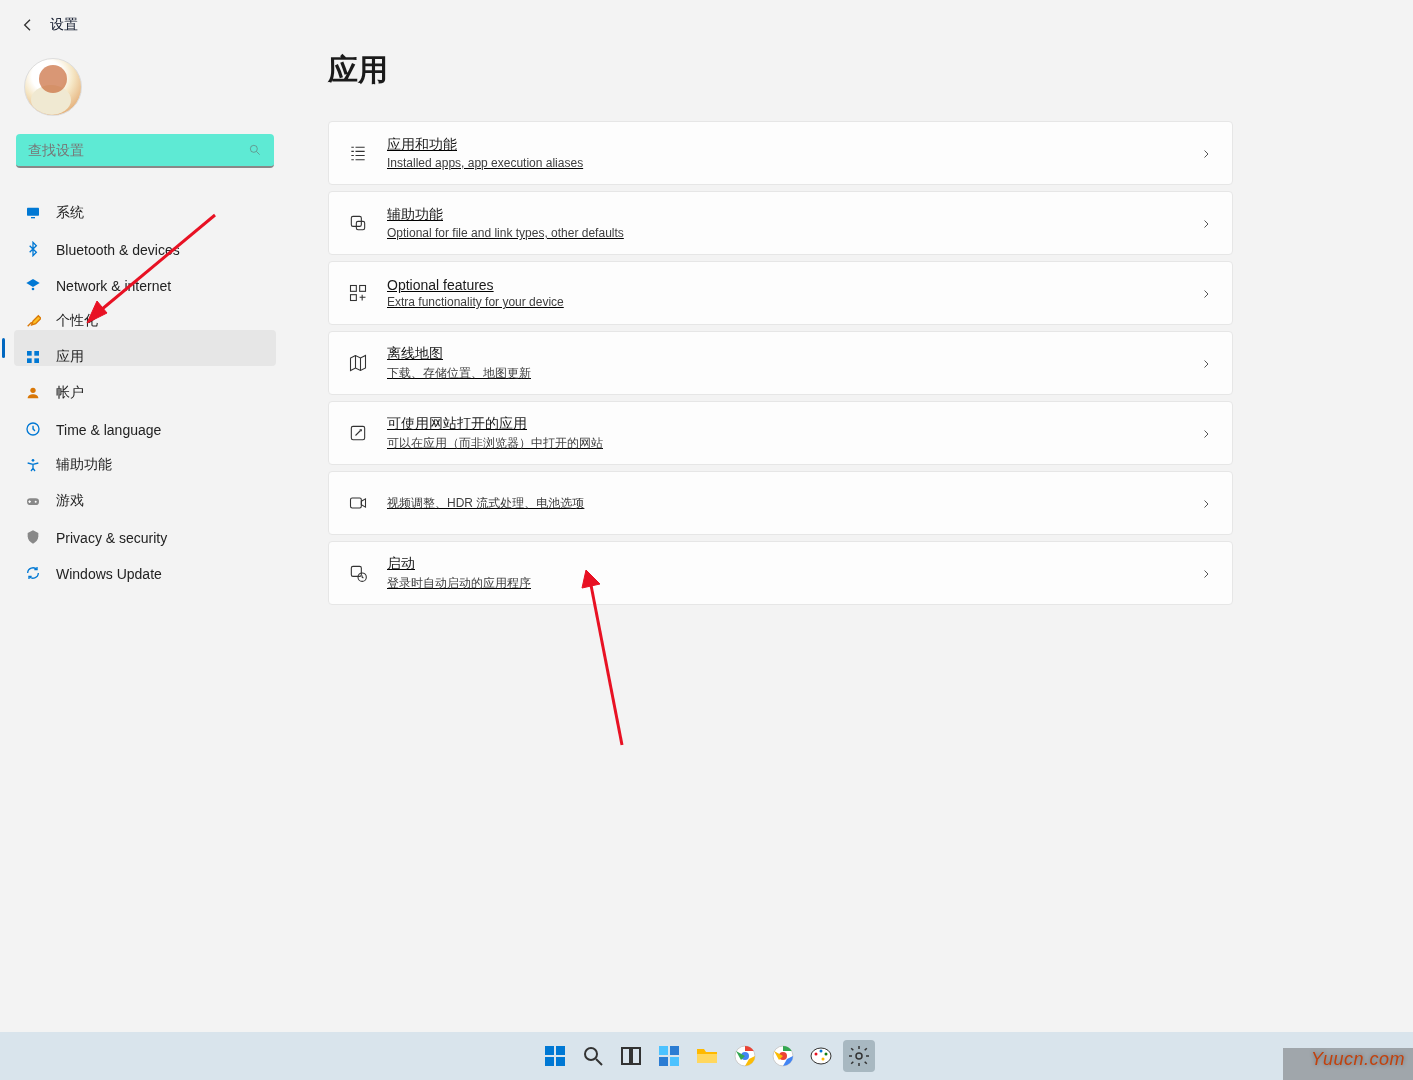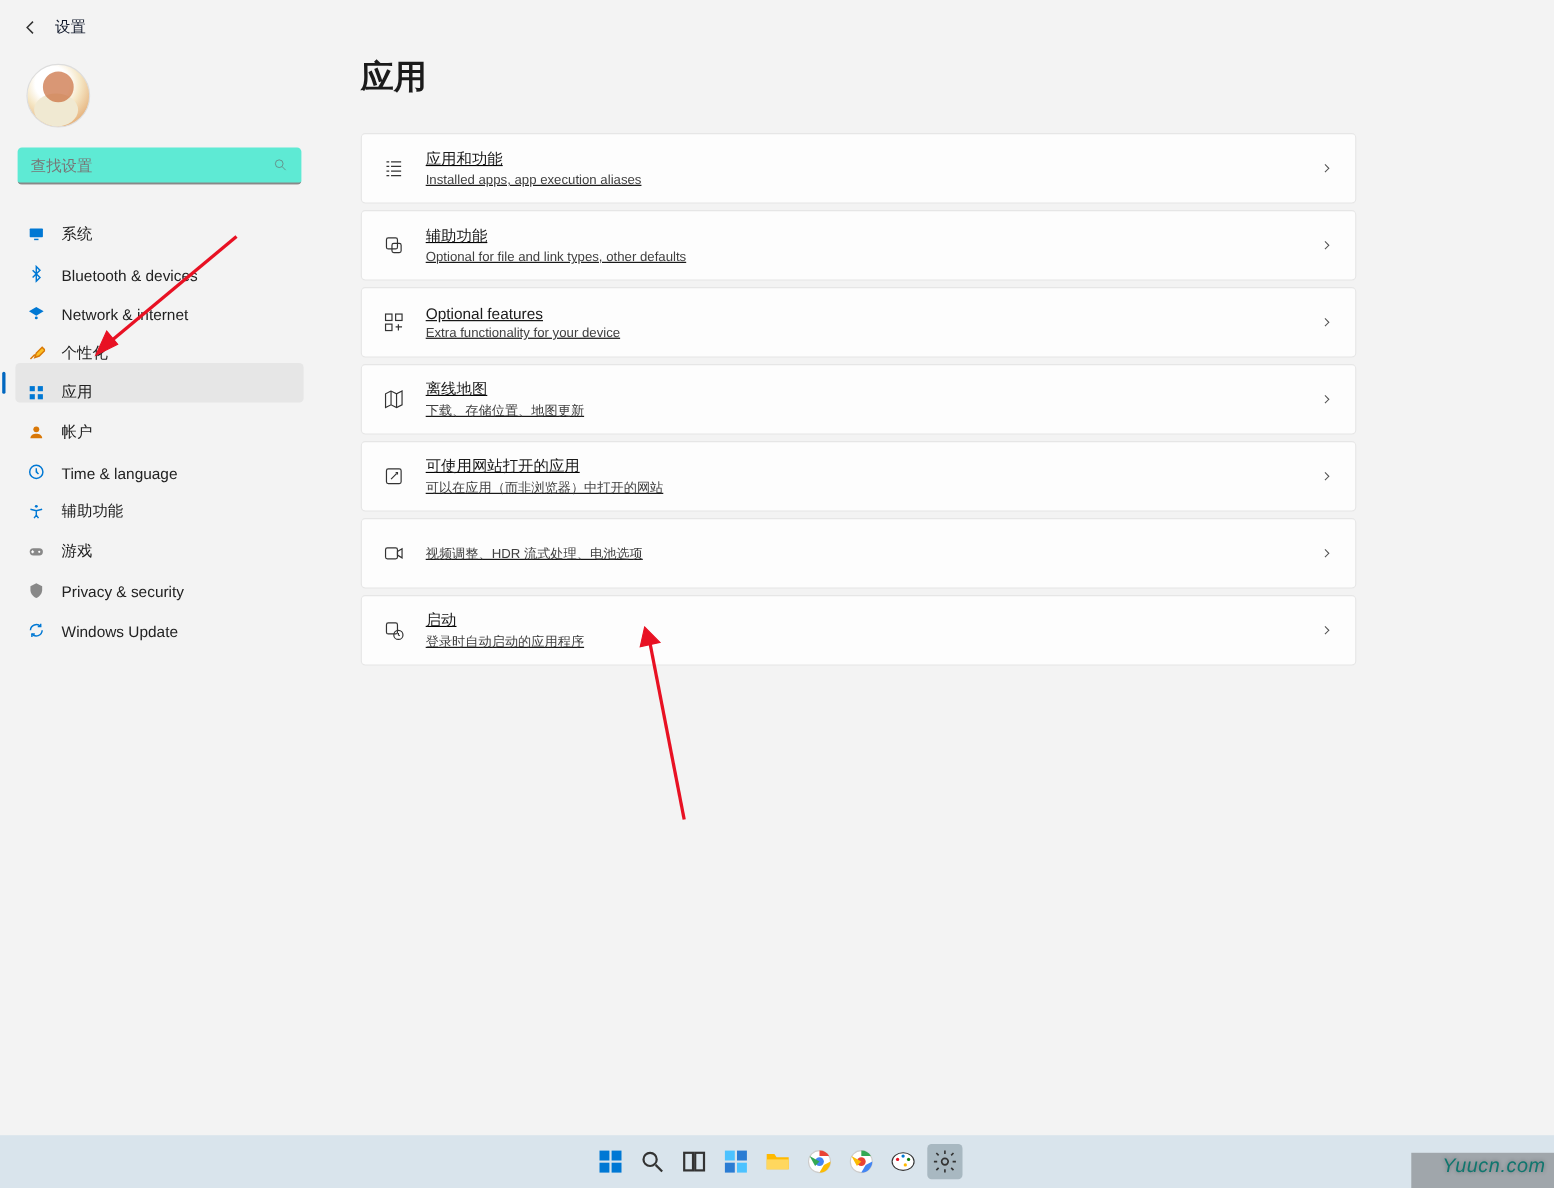--- a/index.html
+++ b/index.html
@@ -57,21 +57,21 @@
 .arrow line, .arrow polygon { stroke: #e81123; fill: #e81123; }
 
 
 .taskbar { position: absolute; bottom: 0; left: 0; right: 0; height: 48px;
   background: #d9e4ec; display: flex; align-items: center; justify-content: center; gap: 6px; }
 .tb-item { width: 32px; height: 32px; border-radius: 4px; display:flex;align-items:center;justify-content:center;}
 .tb-item svg { width: 24px; height: 24px; }
 
 
 .watermark { position: absolute; right: 8px; bottom: 10px; font-size: 18px;
-  color: #0f766e; text-shadow: 0 0 4px rgba(0,0,0,.35); letter-spacing: .5px;
+  color: #c2410c; text-shadow: 0 0 4px rgba(0,0,0,.35); letter-spacing: .5px;
   font-style: italic; pointer-events: none; }
 .watermark-bg { position:absolute; right:0; bottom:0; width:130px; height:32px;
   background: rgba(80,80,80,.42); pointer-events:none;}
 </style>
 </head>
 <body>
 
 <div class="header">
   <div class="back-btn">
     <svg viewBox="0 0 24 24" fill="none" stroke-width="2">

